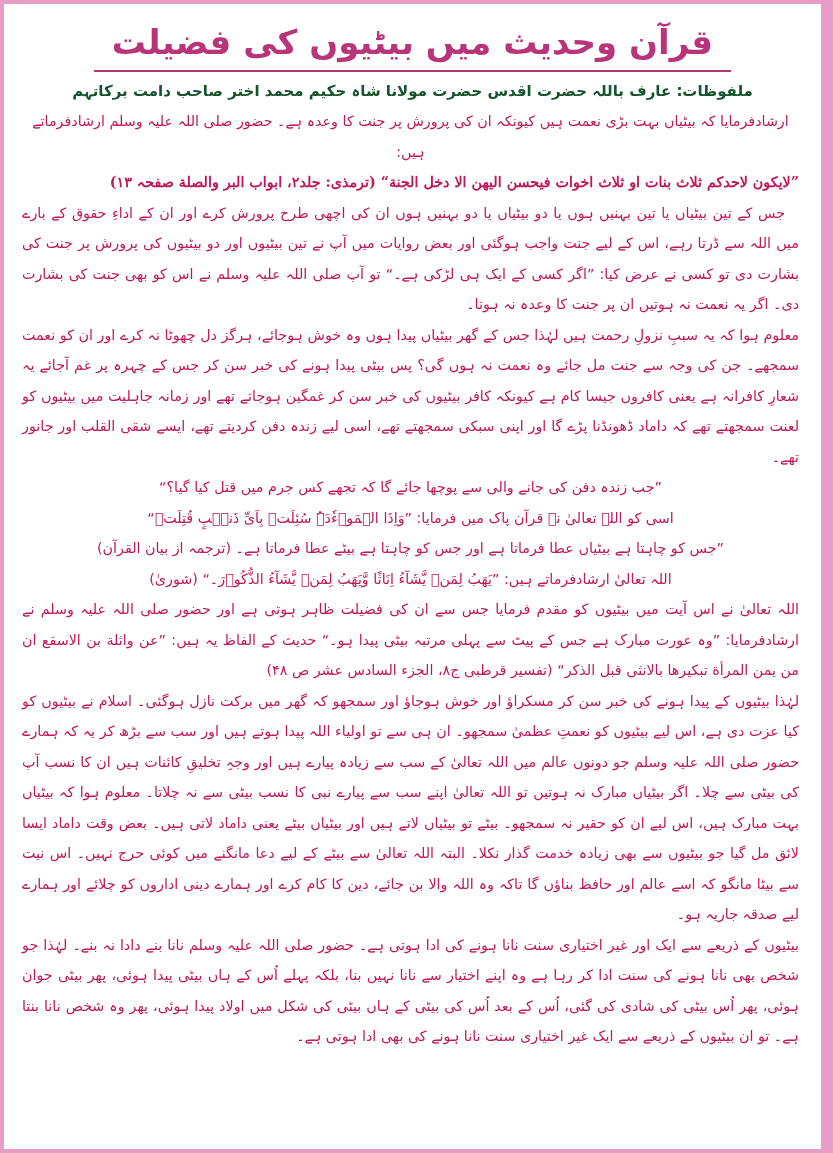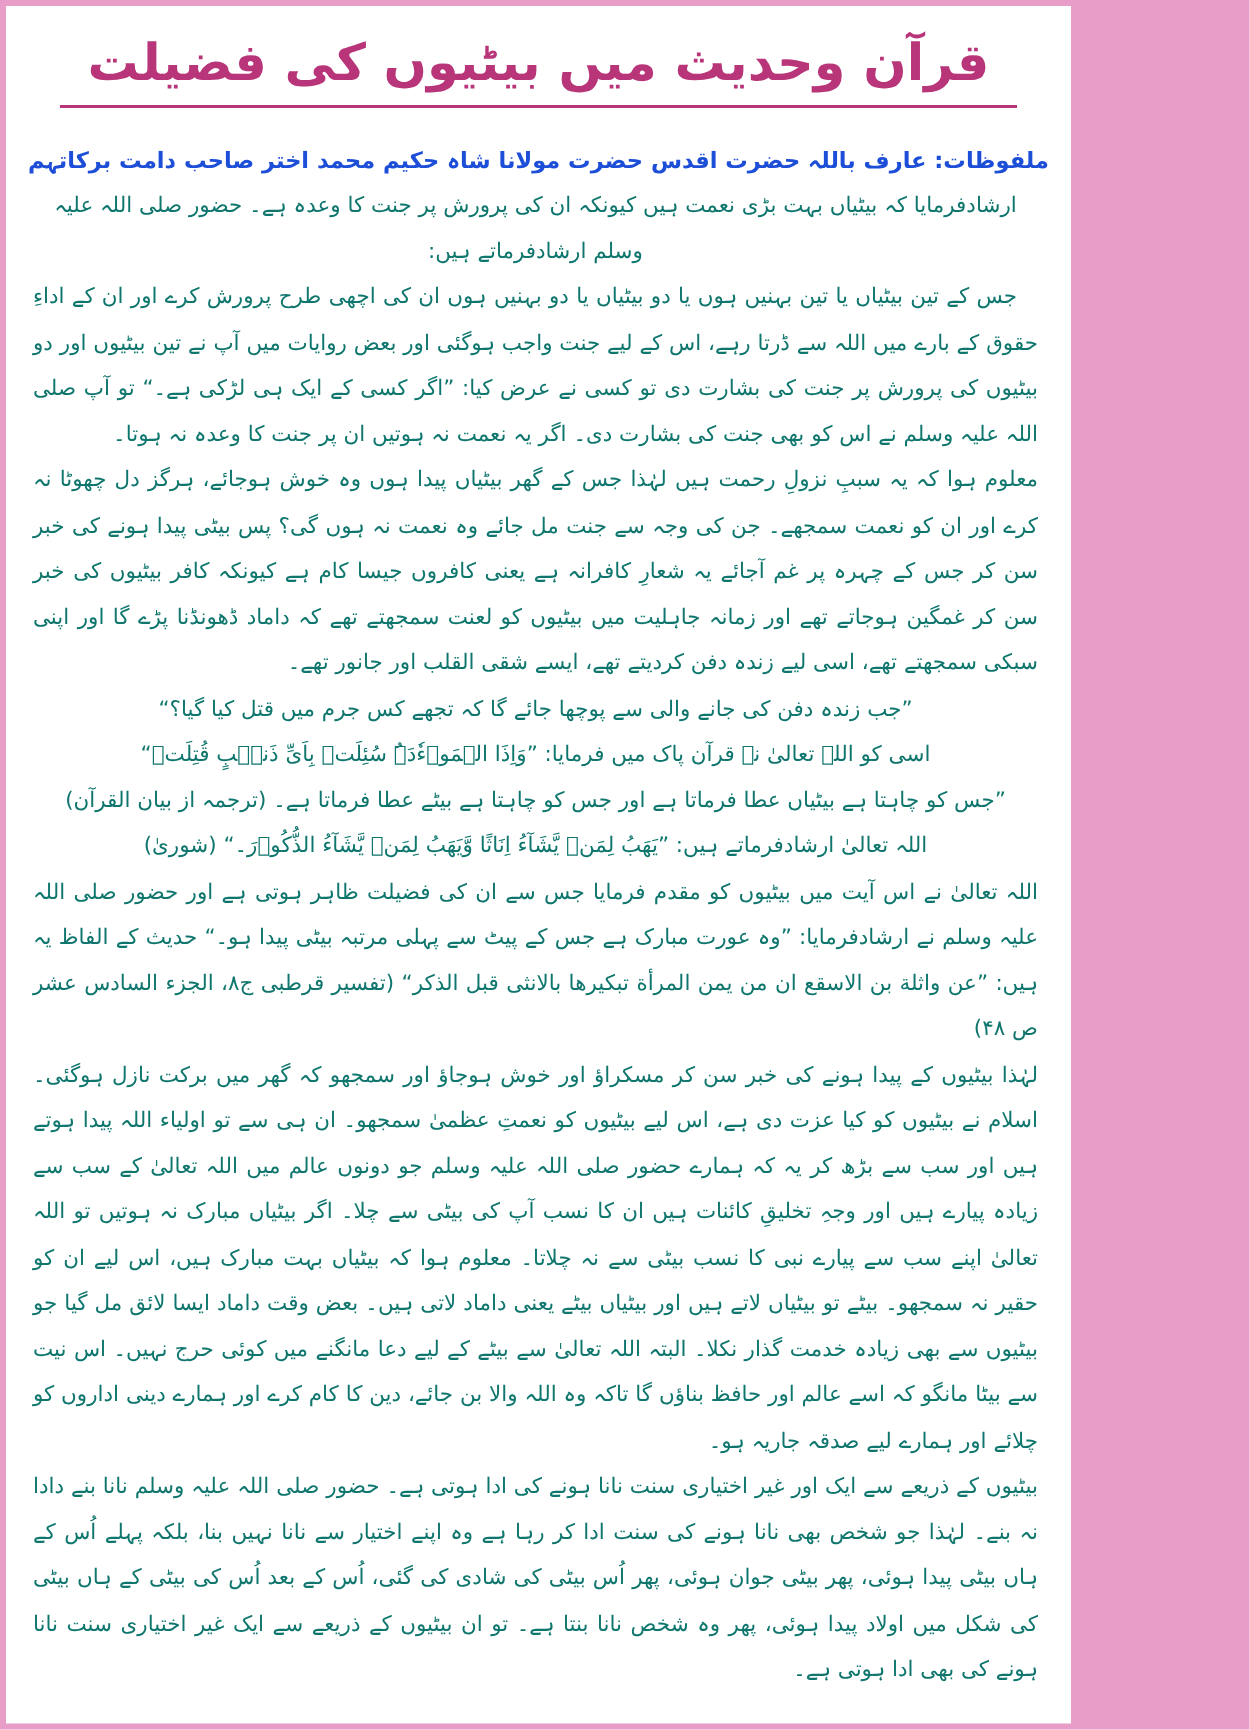--- a/index.html
+++ b/index.html
@@ -4,44 +4,44 @@
 <style>
   html, body { margin: 0; padding: 0; }
   body {
     width: 833px; height: 1153px;
     background: #e89cc8;
     font-family: "DejaVu Sans", sans-serif;
     overflow: hidden;
   }
   .page {
     position: absolute; left: 4px; top: 4px;
-    width: 710px; height: 1145px;
+    width: 817px; height: 1145px;
     background: #ffffff;
     box-sizing: border-box;
   }
   .title-wrap { text-align: center; padding-top: 16px; }
   .title {
     display: inline-block;
     color: #b8357a;
     font-size: 34px;
     font-weight: bold;
     direction: rtl;
     padding: 0 18px 6px;
     border-bottom: 2px solid #b8357a;
     line-height: 44px;
   }
   .byline {
     text-align: center; direction: rtl;
-    font-size: 15px; font-weight: bold; color: #1d4ed8;
-    margin-top: 24px; line-height: 22px;
+    font-size: 15px; font-weight: bold; color: #14532d;
+    margin-top: 8px; line-height: 22px;
   }
   .body {
     direction: rtl;
     padding: 4px 22px 0 18px;
-    color: #0f766e;
+    color: #be185d;
     font-size: 14.3px;
     line-height: 30.5px;
     text-align: justify;
   }
   .body p { margin: 0; }
   .indent { text-indent: 14px; }
   .center { text-align: center; text-align-last: center; }
   .arabic { font-family: "DejaVu Serif", serif; font-weight: bold; }
   .quote { font-weight: bold; }
 </style>
@@ -49,20 +49,21 @@
 <body>
 
 <div class="page">
   <div class="title-wrap">
     <div class="title">قرآن وحدیث میں بیٹیوں کی فضیلت</div>
   </div>
   <div class="byline">ملفوظات: عارف باللہ حضرت اقدس حضرت مولانا شاہ حکیم محمد اختر صاحب دامت برکاتہم</div>
 
   <div class="body">
     <p class="center">ارشادفرمایا کہ بیٹیاں بہت بڑی نعمت ہیں کیونکہ ان کی پرورش پر جنت کا وعدہ ہے۔ حضور صلی اللہ علیہ وسلم ارشادفرماتے ہیں:</p>
+    <p class="quote arabic">”لایکون لاحدکم ثلاث بنات او ثلاث اخوات فیحسن الیھن الا دخل الجنة“ (ترمذی: جلد۲، ابواب البر والصلة صفحہ ۱۳)</p>
     <p class="indent">جس کے تین بیٹیاں یا تین بہنیں ہوں یا دو بیٹیاں یا دو بہنیں ہوں ان کی اچھی طرح پرورش کرے اور ان کے اداءِ حقوق کے بارے میں اللہ سے ڈرتا رہے، اس کے لیے جنت واجب ہوگئی اور بعض روایات میں آپ نے تین بیٹیوں اور دو بیٹیوں کی پرورش پر جنت کی بشارت دی تو کسی نے عرض کیا: ”اگر کسی کے ایک ہی لڑکی ہے۔“ تو آپ صلی اللہ علیہ وسلم نے اس کو بھی جنت کی بشارت دی۔ اگر یہ نعمت نہ ہوتیں ان پر جنت کا وعدہ نہ ہوتا۔</p>
     <p>معلوم ہوا کہ یہ سببِ نزولِ رحمت ہیں لہٰذا جس کے گھر بیٹیاں پیدا ہوں وہ خوش ہوجائے، ہرگز دل چھوٹا نہ کرے اور ان کو نعمت سمجھے۔ جن کی وجہ سے جنت مل جائے وہ نعمت نہ ہوں گی؟ پس بیٹی پیدا ہونے کی خبر سن کر جس کے چہرہ پر غم آجائے یہ شعارِ کافرانہ ہے یعنی کافروں جیسا کام ہے کیونکہ کافر بیٹیوں کی خبر سن کر غمگین ہوجاتے تھے اور زمانہ جاہلیت میں بیٹیوں کو لعنت سمجھتے تھے کہ داماد ڈھونڈنا پڑے گا اور اپنی سبکی سمجھتے تھے، اسی لیے زندہ دفن کردیتے تھے، ایسے شقی القلب اور جانور تھے۔</p>
     <p class="center">”جب زندہ دفن کی جانے والی سے پوچھا جائے گا کہ تجھے کس جرم میں قتل کیا گیا؟“</p>
     <p class="center">اسی کو اللہ تعالیٰ نے قرآن پاک میں فرمایا: ”وَاِذَا الۡمَوۡءٗدَۃُ سُئِلَتۡ بِاَیِّ ذَنۡۢبٍ قُتِلَتۡ“</p>
     <p class="center">”جس کو چاہتا ہے بیٹیاں عطا فرماتا ہے اور جس کو چاہتا ہے بیٹے عطا فرماتا ہے۔ (ترجمہ از بیان القرآن)</p>
     <p class="center">اللہ تعالیٰ ارشادفرماتے ہیں: ”یَھَبُ لِمَنۡ یَّشَآءُ اِنَاثًا وَّیَھَبُ لِمَنۡ یَّشَآءُ الذُّکُوۡرَ۔“ (شوریٰ)</p>
     <p>اللہ تعالیٰ نے اس آیت میں بیٹیوں کو مقدم فرمایا جس سے ان کی فضیلت ظاہر ہوتی ہے اور حضور صلی اللہ علیہ وسلم نے ارشادفرمایا: ”وہ عورت مبارک ہے جس کے پیٹ سے پہلی مرتبہ بیٹی پیدا ہو۔“ حدیث کے الفاظ یہ ہیں: ”عن واثلة بن الاسقع ان من یمن المرأة تبکیرھا بالانثی قبل الذکر“ (تفسیر قرطبی ج۸، الجزء السادس عشر ص ۴۸)</p>
     <p>لہٰذا بیٹیوں کے پیدا ہونے کی خبر سن کر مسکراؤ اور خوش ہوجاؤ اور سمجھو کہ گھر میں برکت نازل ہوگئی۔ اسلام نے بیٹیوں کو کیا عزت دی ہے، اس لیے بیٹیوں کو نعمتِ عظمیٰ سمجھو۔ ان ہی سے تو اولیاء اللہ پیدا ہوتے ہیں اور سب سے بڑھ کر یہ کہ ہمارے حضور صلی اللہ علیہ وسلم جو دونوں عالم میں اللہ تعالیٰ کے سب سے زیادہ پیارے ہیں اور وجہِ تخلیقِ کائنات ہیں ان کا نسب آپ کی بیٹی سے چلا۔ اگر بیٹیاں مبارک نہ ہوتیں تو اللہ تعالیٰ اپنے سب سے پیارے نبی کا نسب بیٹی سے نہ چلاتا۔ معلوم ہوا کہ بیٹیاں بہت مبارک ہیں، اس لیے ان کو حقیر نہ سمجھو۔ بیٹے تو بیٹیاں لاتے ہیں اور بیٹیاں بیٹے یعنی داماد لاتی ہیں۔ بعض وقت داماد ایسا لائق مل گیا جو بیٹیوں سے بھی زیادہ خدمت گذار نکلا۔ البتہ اللہ تعالیٰ سے بیٹے کے لیے دعا مانگنے میں کوئی حرج نہیں۔ اس نیت سے بیٹا مانگو کہ اسے عالم اور حافظ بناؤں گا تاکہ وہ اللہ والا بن جائے، دین کا کام کرے اور ہمارے دینی اداروں کو چلائے اور ہمارے لیے صدقہ جاریہ ہو۔</p>
     <p>بیٹیوں کے ذریعے سے ایک اور غیر اختیاری سنت نانا ہونے کی ادا ہوتی ہے۔ حضور صلی اللہ علیہ وسلم نانا بنے دادا نہ بنے۔ لہٰذا جو شخص بھی نانا ہونے کی سنت ادا کر رہا ہے وہ اپنے اختیار سے نانا نہیں بنا، بلکہ پہلے اُس کے ہاں بیٹی پیدا ہوئی، پھر بیٹی جوان ہوئی، پھر اُس بیٹی کی شادی کی گئی، اُس کے بعد اُس کی بیٹی کے ہاں بیٹی کی شکل میں اولاد پیدا ہوئی، پھر وہ شخص نانا بنتا ہے۔ تو ان بیٹیوں کے ذریعے سے ایک غیر اختیاری سنت نانا ہونے کی بھی ادا ہوتی ہے۔</p>
   </div>

